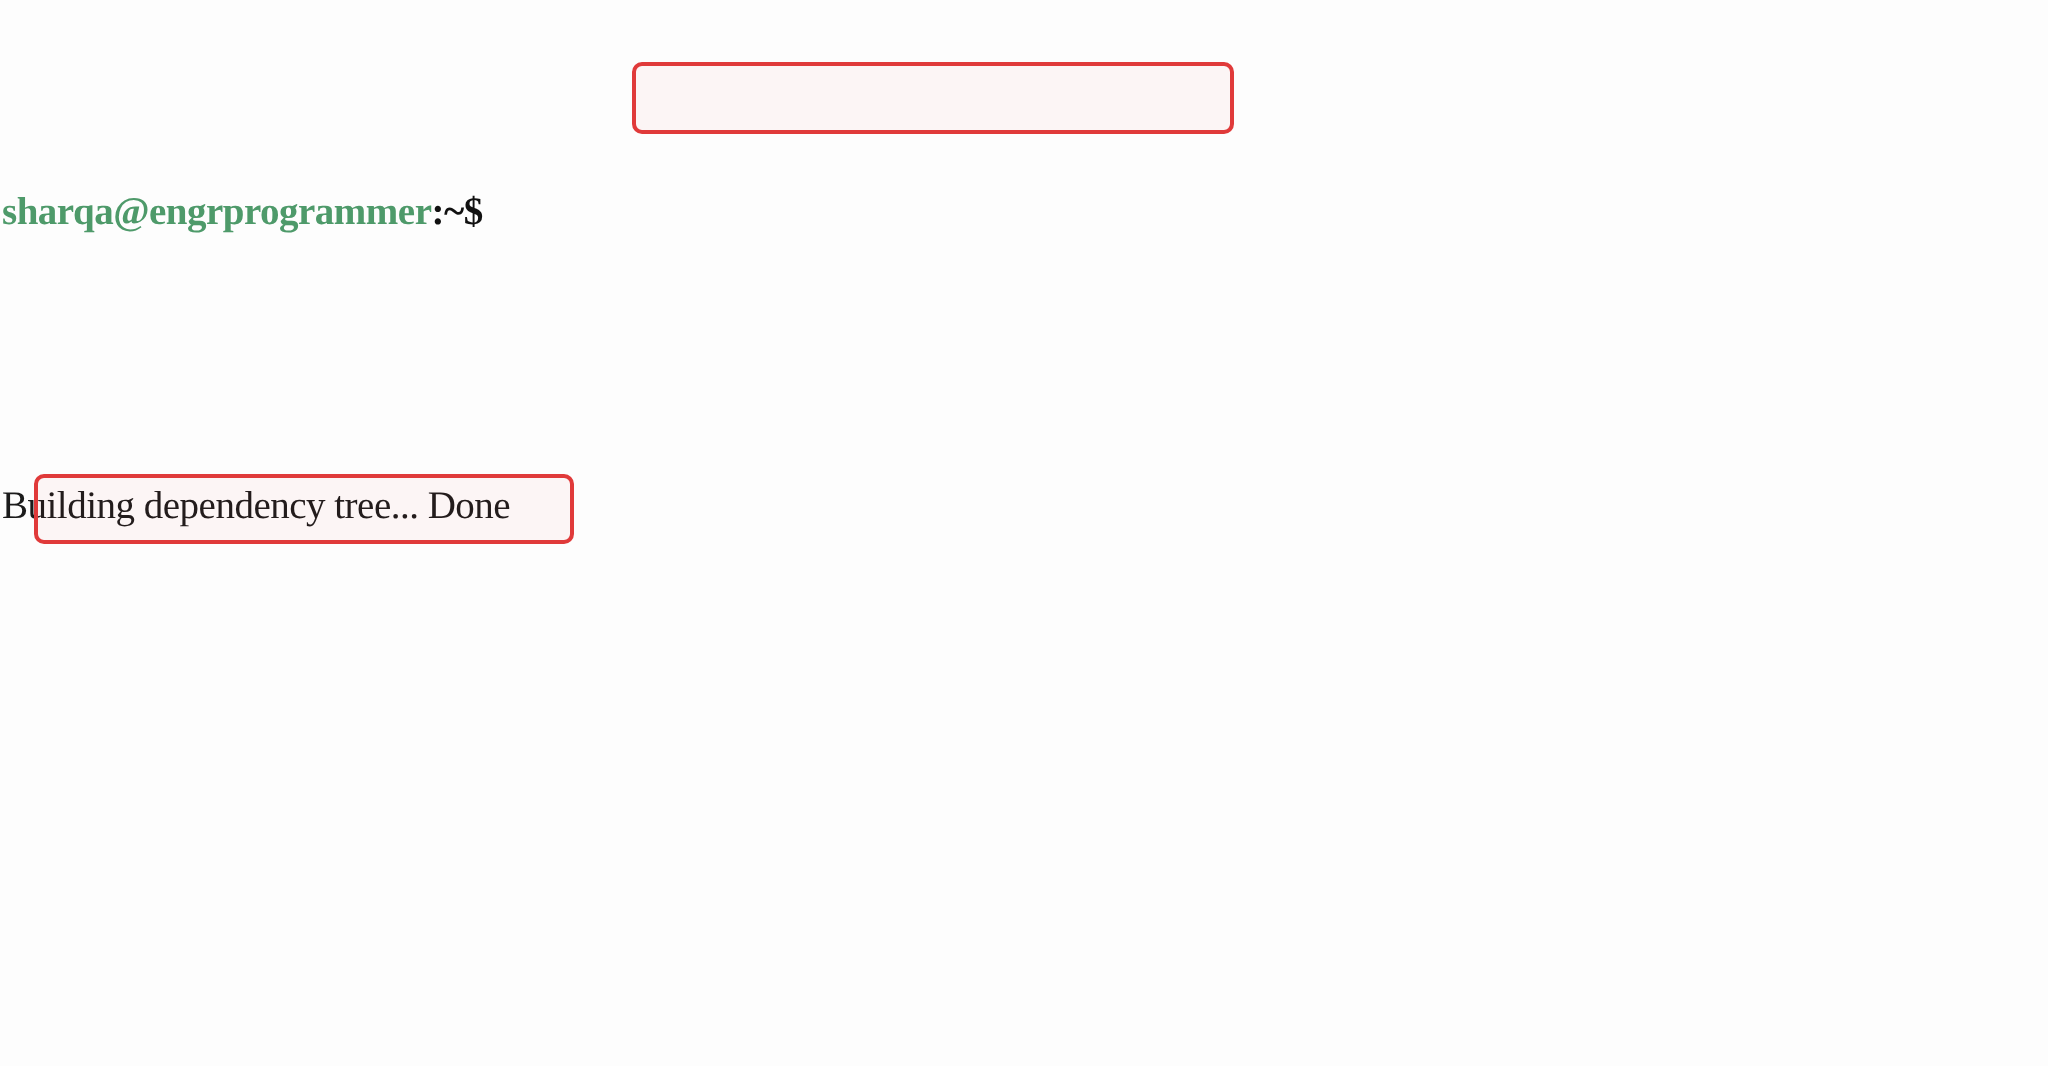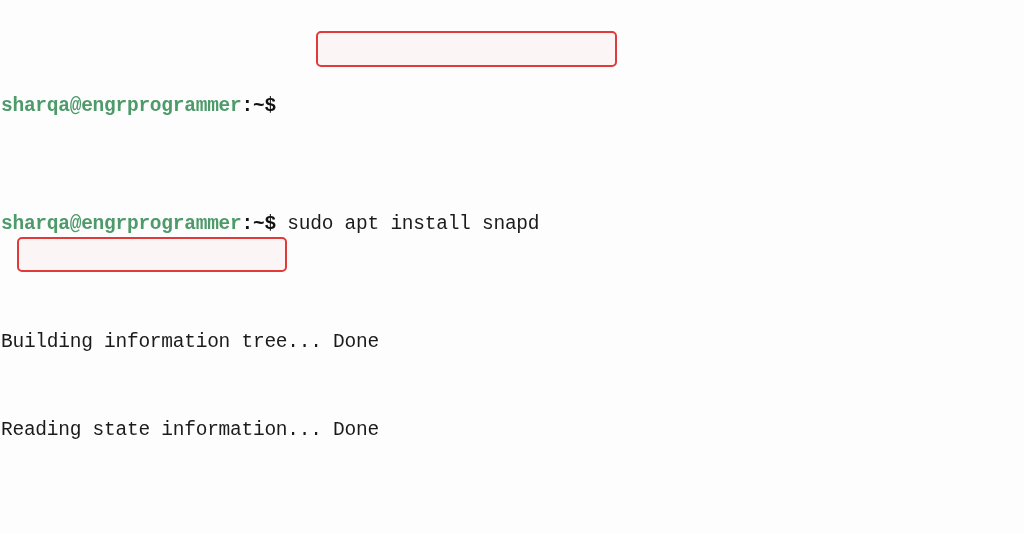--- a/index.html
+++ b/index.html
@@ -6,21 +6,21 @@
     margin: 0;
     padding: 0;
     background: #ffffff;
   }
   #terminal {
     position: relative;
     width: 1024px;
     height: 533px;
     background: #fdfdfd;
     overflow: hidden;
-    font-family: Liberation Mono, monospace;
+    font-family: Liberation Serif, serif;
     font-size: 19.5px;
     line-height: 29.5px;
     letter-spacing: -0.25px;
     color: #1b1b1b;
   }
   .term-lines {
     position: absolute;
     top: 0;
     left: 0;
     padding: 3px 0 0 1px;
@@ -65,24 +65,22 @@
 </style>
 </head>
 <body>
 
 <div id="terminal">
 
   <div class="term-lines">
 
     <div class="line"><span class="prompt-user">sharqa@engrprogrammer</span><span class="prompt-path">:~$</span><span class="cmd-text"></span></div>
 
-    <div class="line"><span class="prompt-user">sharqa@engrprogrammer</span><span class="prompt-path">:~$</span><span class="cmd-text"> sudo apt install snapd</span></div>
 
-    <div class="line">Building information tree... Done</div>
-    <div class="line">Reading state information... Done</div>
+    <div class="line">Building dependency tree... Done</div>
     
     
     
     
     
     
     
     
     
     

